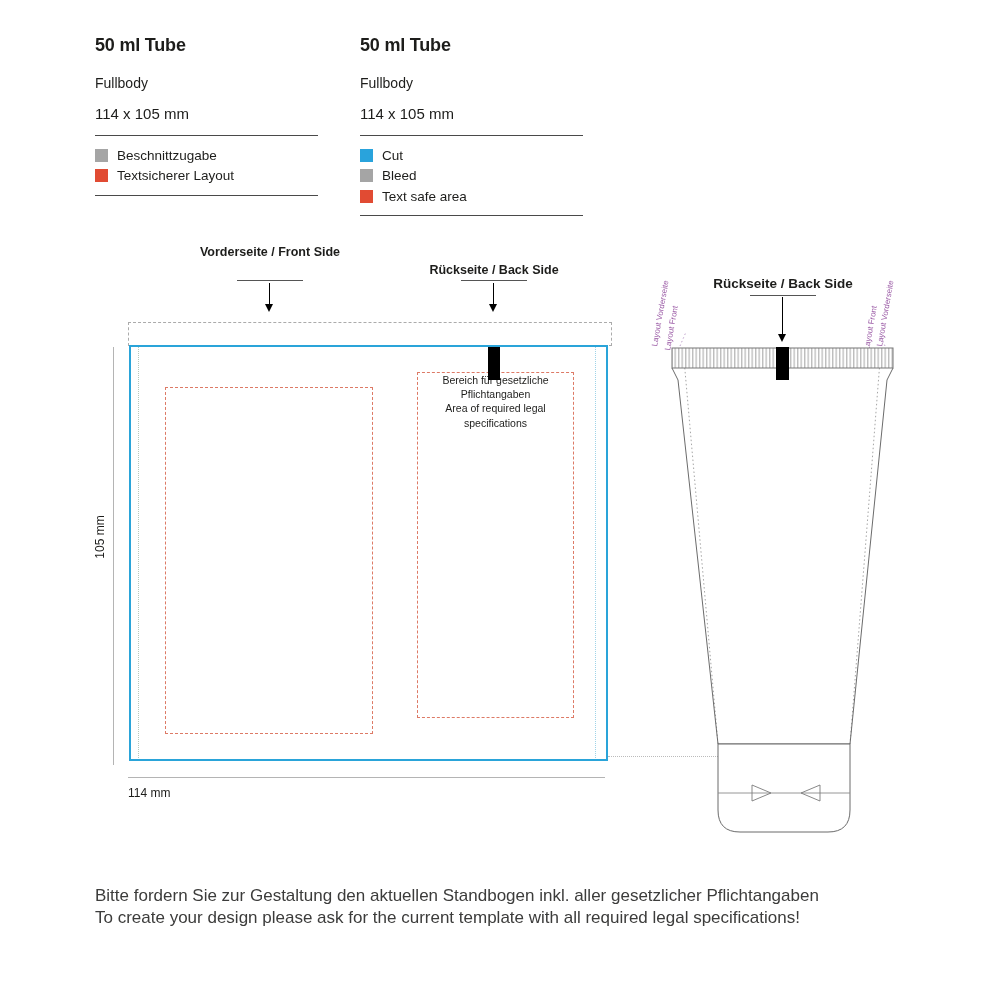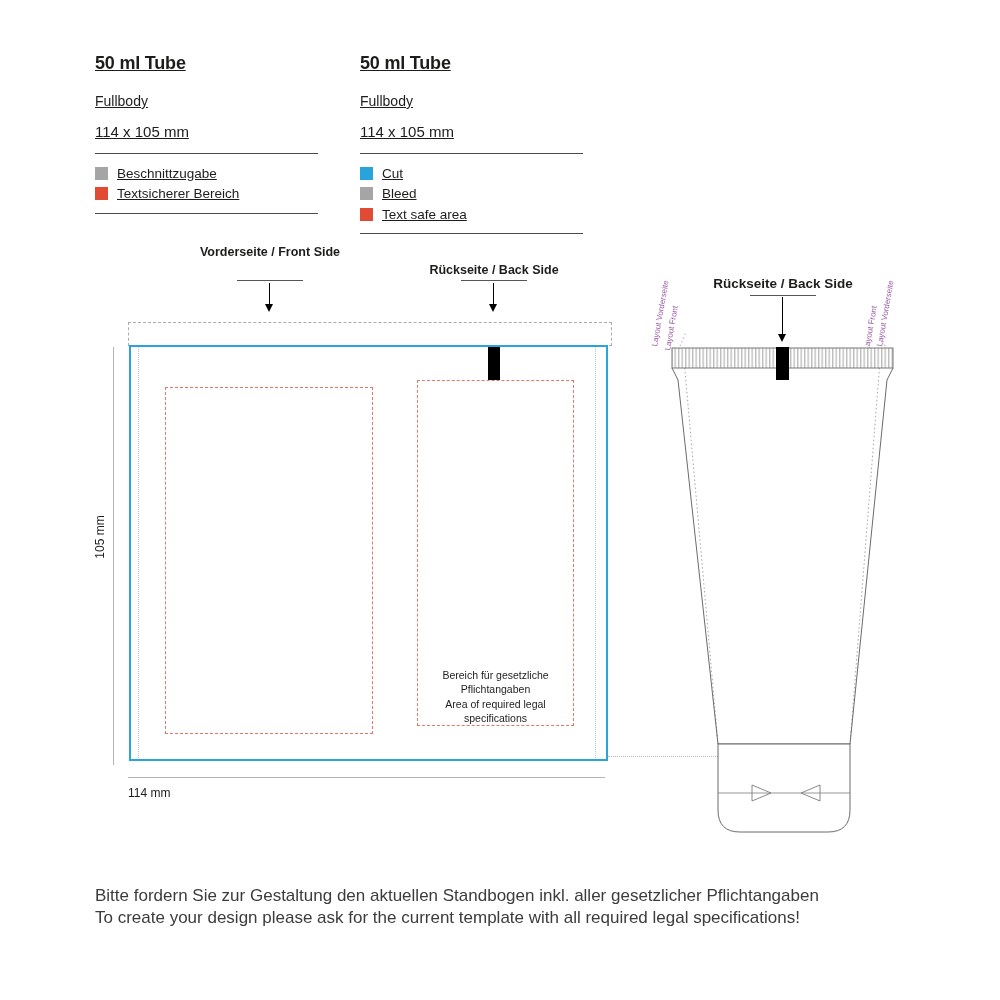--- a/index.html
+++ b/index.html
@@ -1,40 +1,40 @@
 <!DOCTYPE html>
 <html><head>
 <meta charset="utf-8">
 <style>
   html,body{margin:0;padding:0;background:#fff;}
   body{font-family:"Liberation Sans", sans-serif; color:#1d1d1b;}
   #canvas{position:relative;width:1000px;height:1000px;background:#fff;overflow:hidden;}
 
   
-  .spec{position:absolute;top:54px;width:223px;text-decoration:underline;}
+  .spec{position:absolute;top:36px;width:223px;}
   .spec .title{font-size:18px;font-weight:bold;line-height:1.05;letter-spacing:-0.2px;}
   .spec .subtitle{font-size:14px;margin-top:20px;}
   .spec .size{font-size:15px;margin-top:14px;}
   .spec .rule{border-top:1px solid #4a4a4a;margin-top:13px;}
   .legend{margin-top:9px;}
   .legend-row{display:flex;align-items:center;height:20.5px;}
   .legend-sq{width:13px;height:13px;margin-right:9px;flex:0 0 auto;}
   .sq-cut{background:#29a3dc;}
   .sq-bleed{background:#a5a5a5;}
   .sq-safe{background:#e14b33;}
   .legend-label{font-size:13.5px;}
 
   
   .bleed-band{position:absolute;left:128px;top:322px;width:482px;height:22px;border:1px dashed #ababab;}
   .cut-rect{position:absolute;left:129px;top:345px;width:475px;height:412px;border:2px solid #2aa4d9;background:transparent;}
   .inset-dotted-left{position:absolute;left:138px;top:347px;height:411px;width:0;border-left:1px dotted #b7c9bc;}
   .inset-dotted-right{position:absolute;left:595px;top:347px;height:411px;width:0;border-left:1px dotted #9fd3e8;}
   .safe-rect{position:absolute;border:1px dashed #dd7a66;}
   .safe-left{left:165px;top:387px;width:206px;height:345px;}
-  .safe-right{left:417px;top:380px;width:155px;height:344px;display:flex;align-items:flex-end;justify-content:center;}
+  .safe-right{left:417px;top:372px;width:155px;height:344px;display:flex;align-items:flex-start;justify-content:center;}
   .legal-note{font-size:10.5px;line-height:1.35;text-align:center;color:#1d1d1b;}
   .black-mark{position:absolute;background:#000;}
   .mark-dieline{left:488px;top:347px;width:12px;height:33px;}
 
   .side-label{position:absolute;font-weight:bold;font-size:12.5px;white-space:nowrap;transform:translateX(-50%);}
   .label-underline{position:absolute;border-top:1px solid #555;height:0;}
   .arrow-line{position:absolute;width:0;border-left:1px solid #000;}
   .arrow-head{position:absolute;width:0;height:0;border-left:4px solid transparent;border-right:4px solid transparent;border-top:8px solid #000;}
 
   
@@ -62,21 +62,21 @@
     <div class="subtitle">Fullbody</div>
     <div class="size">114 x 105 mm</div>
     <div class="rule"></div>
     <div class="legend">
       <div class="legend-row">
         <span class="legend-sq sq-bleed"></span>
         <span class="legend-label">Beschnittzugabe</span>
       </div>
       <div class="legend-row">
         <span class="legend-sq sq-safe"></span>
-        <span class="legend-label">Textsicherer Bereich</span>
+        <span class="legend-label">Textsicherer Layout</span>
       </div>
     </div>
     <div class="rule" style="margin-top:9px;"></div>
   </div>
 
   <div class="spec" style="left:360px;">
     <div class="title">50 ml Tube</div>
     <div class="subtitle">Fullbody</div>
     <div class="size">114 x 105 mm</div>
     <div class="rule"></div>

